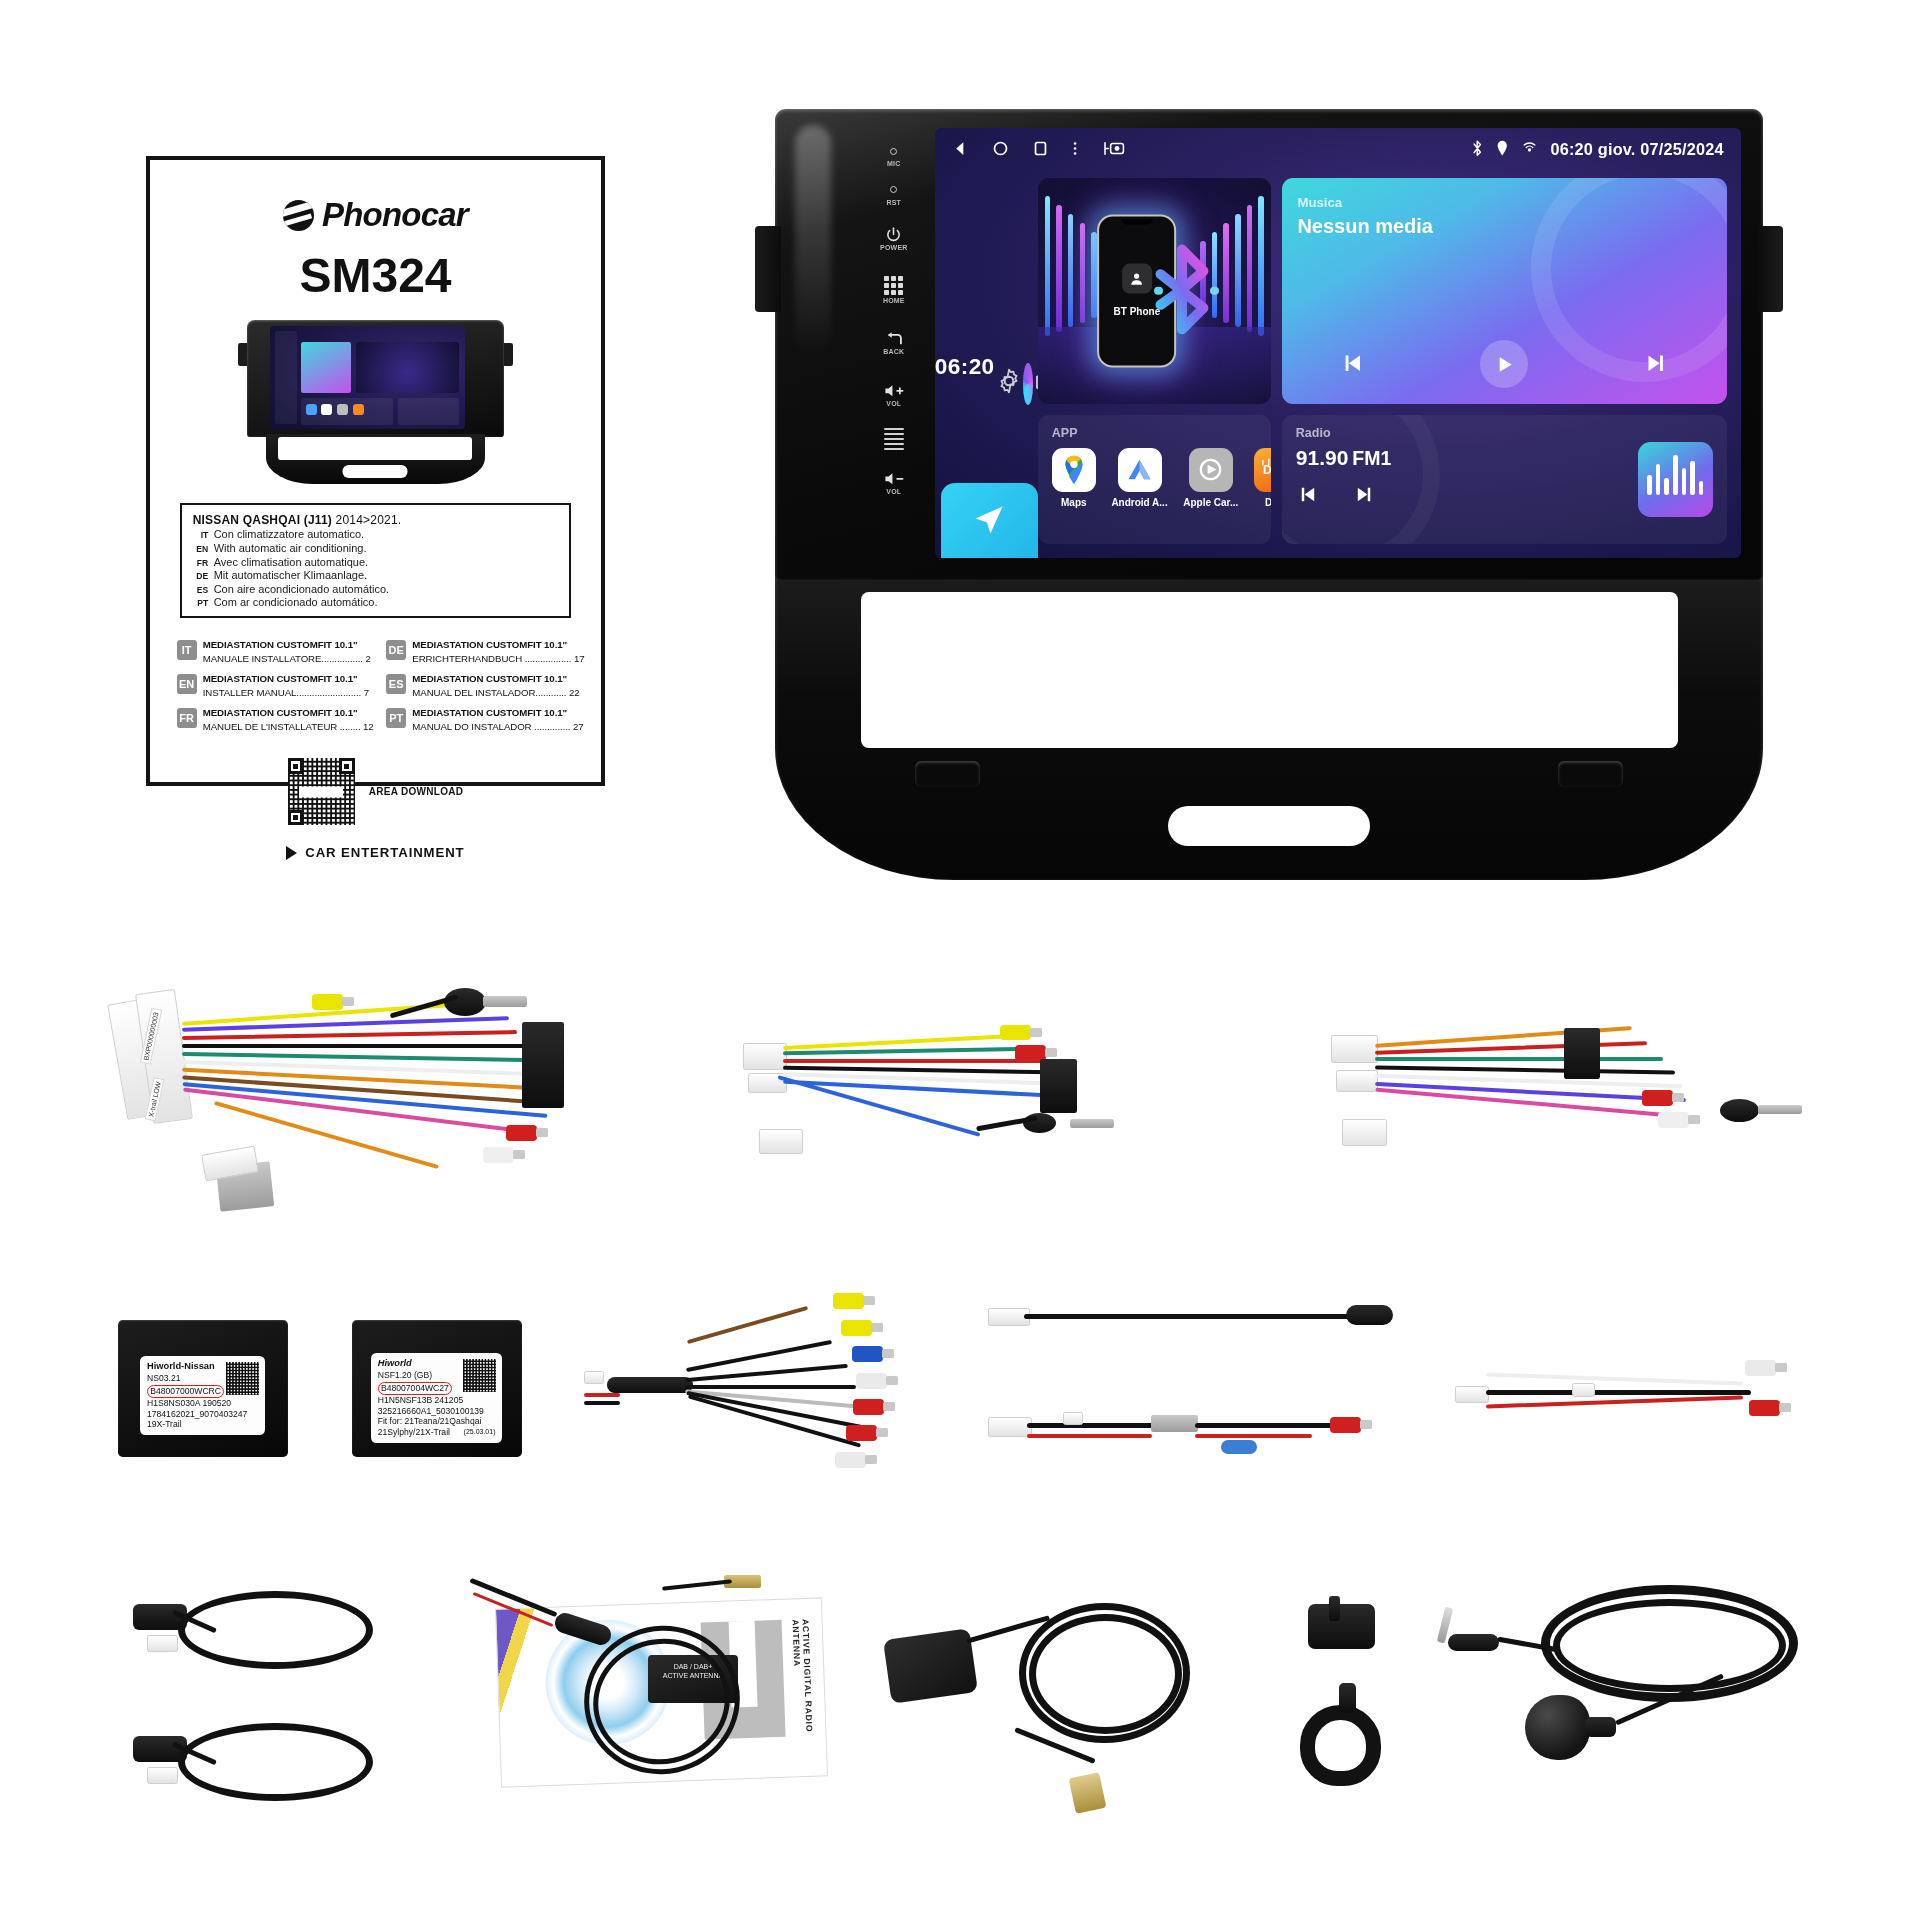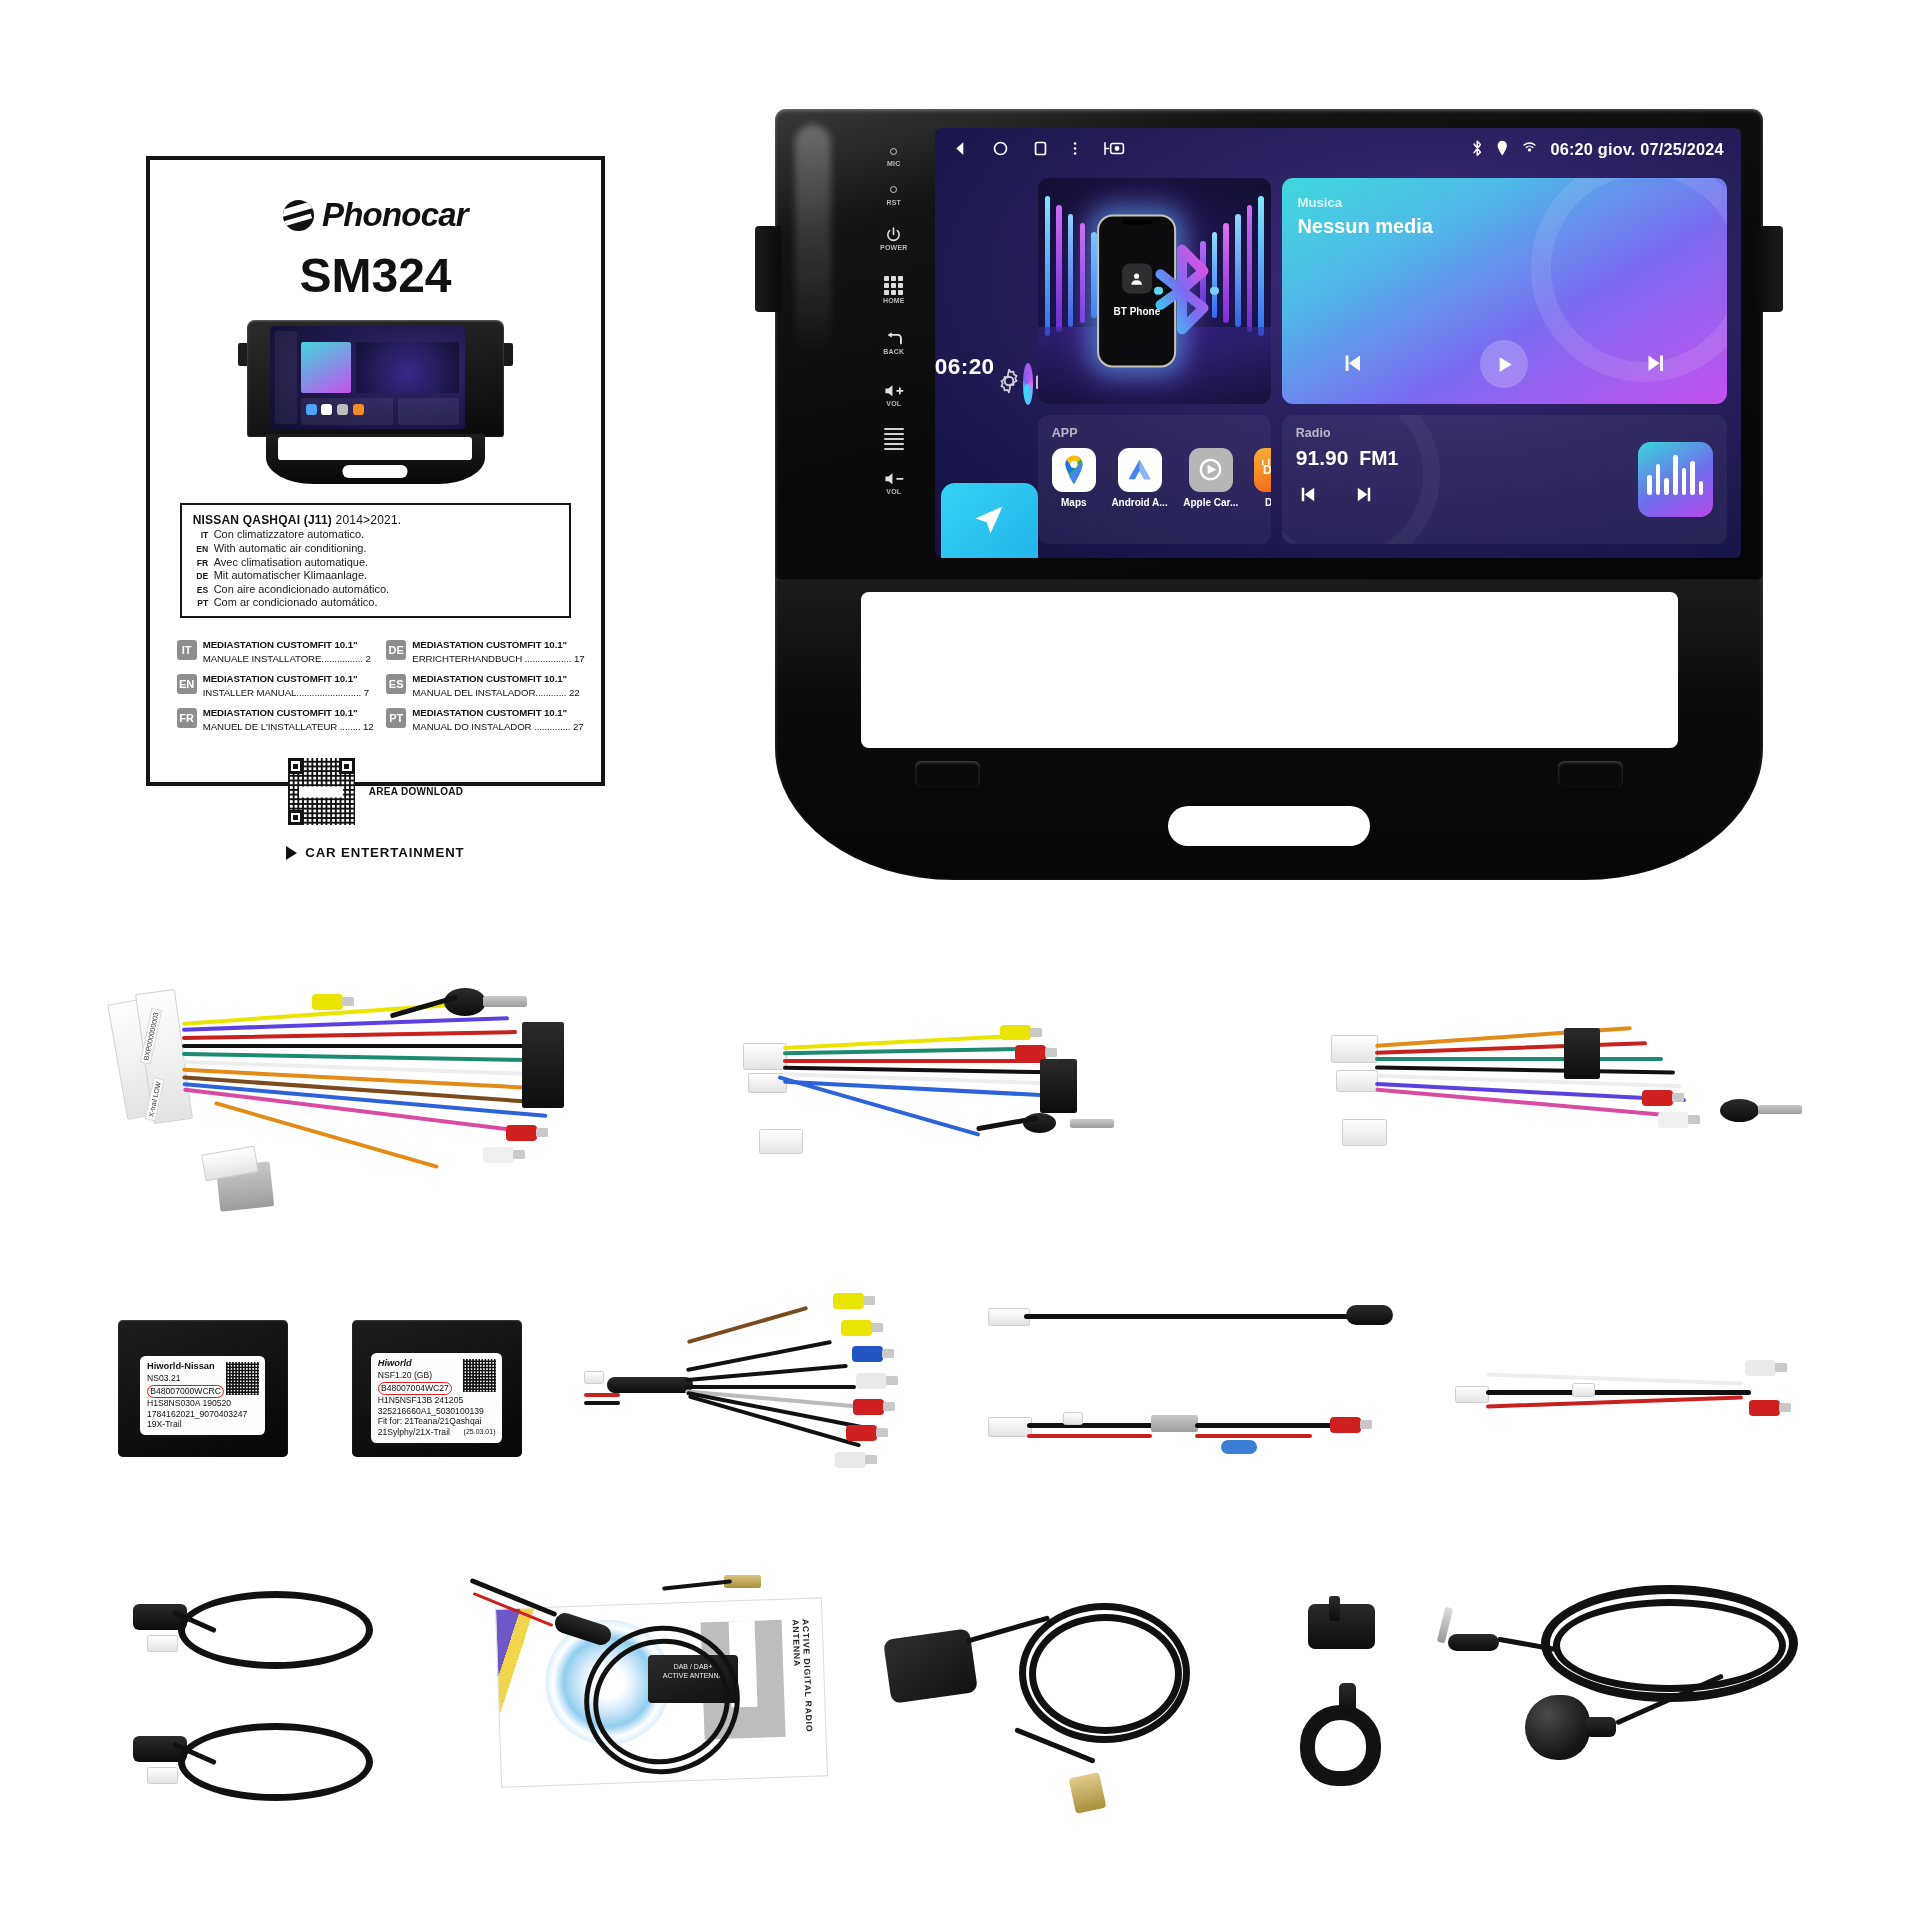--- a/index.html
+++ b/index.html
@@ -136,21 +136,21 @@
   .app-card { background: rgba(255,255,255,.055); padding: 11px 14px; }
   .card-kicker { font-size: 12.5px; color: rgba(255,255,255,.66); font-weight:600; }
   .app-row { display:flex; gap: 15.6px; margin-top: 7.8px; }
   .app { width: 58px; display:flex; flex-direction:column; align-items:center; gap:5.4px; }
   .app-ic { width: 44px; height: 44px; border-radius: 11px; display:flex; align-items:center; justify-content:center; overflow:hidden; }
   .app-lb { font-size: 10px; color:#fff; font-weight: 600; white-space:nowrap; }
 
   .radio-card { background: rgba(255,255,255,.055); padding: 11px 14px; display:flex; }
   .radio-card:before { content:""; position:absolute; left:-39px; top:-39px; width: 163px; height: 163px; border-radius:50%; border: 17px solid rgba(255,255,255,.045); }
   .rc-left { flex:1; position:relative; z-index:1; }
-  .rc-freq { margin-top: 6.2px; color:#fff; font-size: 21px; font-weight: 700; display:flex; gap: 11px; align-items:baseline;}
+  .rc-freq { margin-top: 6.2px; color:#fff; font-size: 21px; font-weight: 700; display:flex; gap: 4px; align-items:baseline;}
   .rc-band { font-size: 19.5px; font-weight: 700; }
   .rc-ctrls { display:flex; gap: 34px; margin-top: 12.5px; }
   .eq-tile { width: 75px; height: 75px; border-radius: 12.5px; align-self:center;
       background: linear-gradient(150deg,#3ad6d9,#6f6ced 55%,#b84ae8); display:flex; align-items:flex-end; justify-content:center; gap:3.9px; padding-bottom: 22px; }
   .eq-tile i { display:block; width: 4.7px; border-radius: 2.3px; background:#fff; }
 
   
   .part { position: absolute; }
   .wire { position:absolute; border-radius: 77px; }
   .rca { position:absolute; width: 31px; height: 15.6px; border-radius: 3.9px; }

